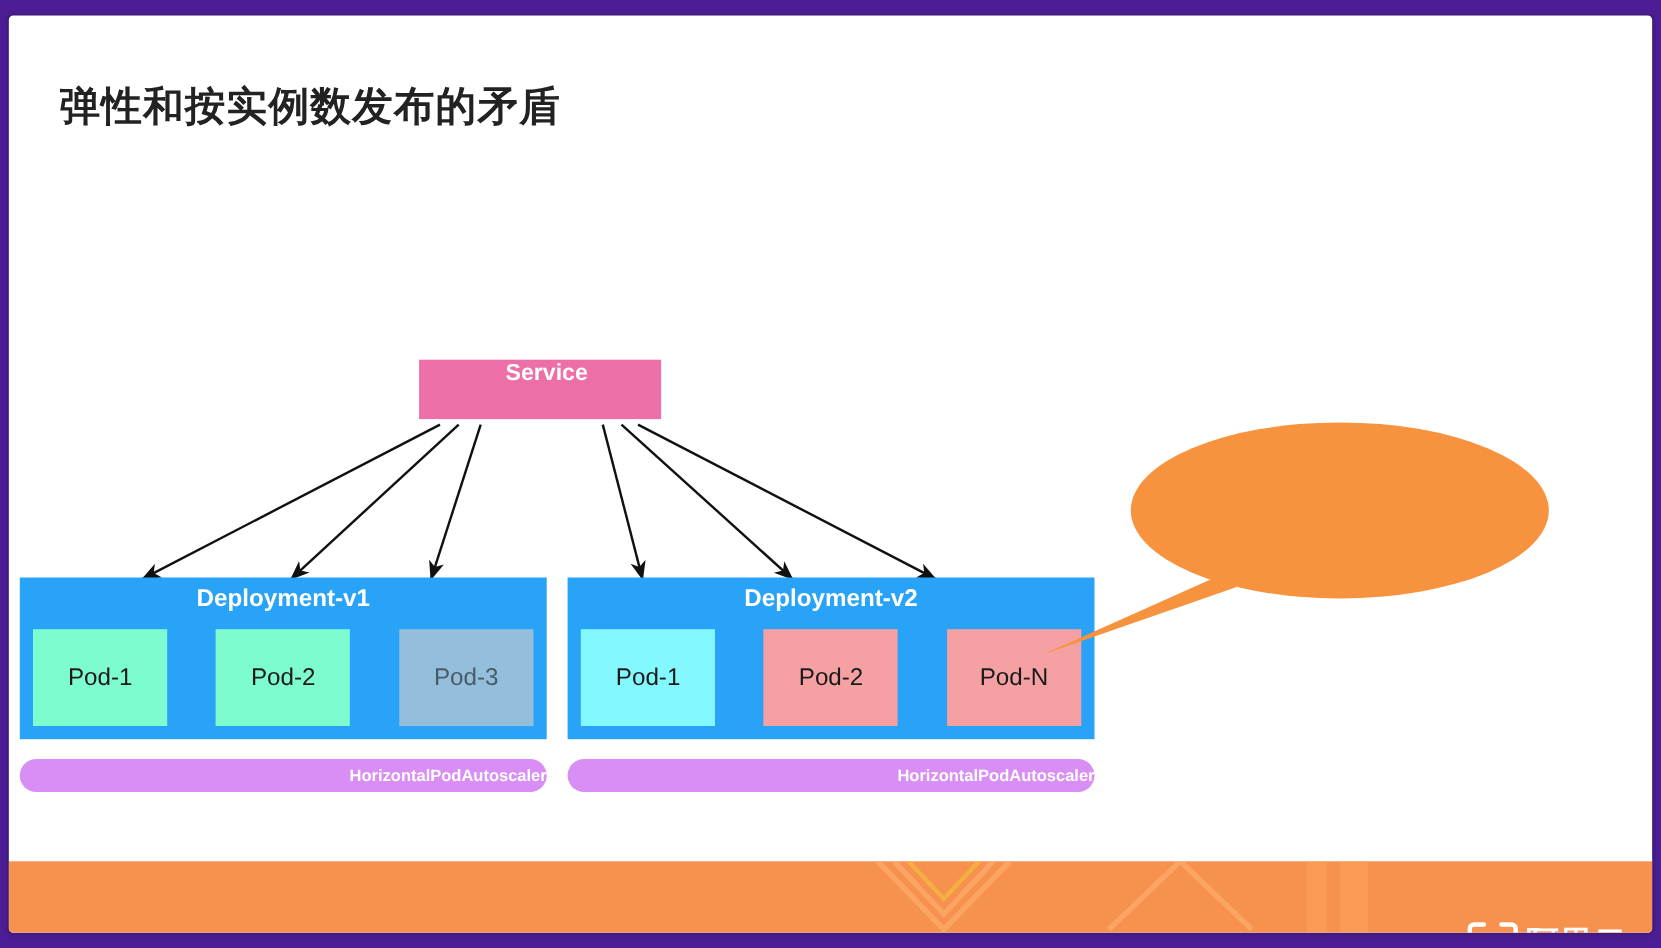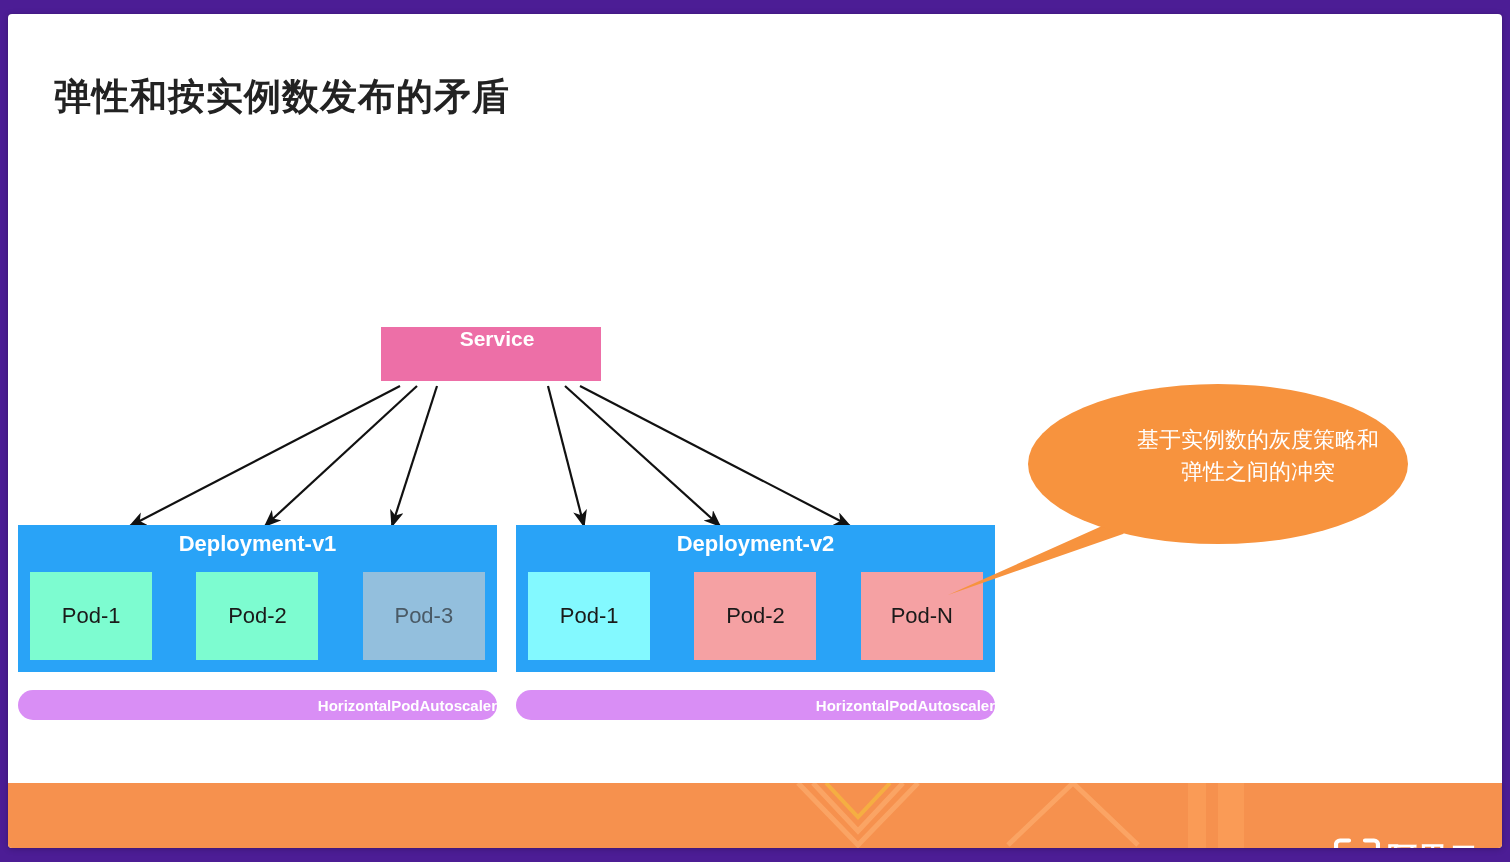--- a/index.html
+++ b/index.html
@@ -255,24 +255,20 @@
 
       <div class="hpa-bar hpa-v2">
         <span class="lbl">HorizontalPodAutoscaler</span>
       </div>
 
       <svg class="callout-svg" viewBox="0 0 510 240">
         <path d="M30,226 L222,140 L250,120 L205,165 Z" fill="#f7933e"></path>
         <ellipse cx="300" cy="95" rx="190" ry="80" fill="#f7933e"></ellipse>
       </svg>
 
-      <div class="callout-text">
-        <span class="line">基于实例数的灰度策略和</span>
-        <span class="line">弹性之间的冲突</span>
-      </div>
     </div>
 
     <div class="bottom-bar">
       <svg class="bottom-pattern" viewBox="0 0 1494 65" preserveAspectRatio="none">
         <g fill="none" stroke="#ffb477" stroke-width="5" opacity="0.55">
           <polyline points="790,0 850,62 910,0"></polyline>
           <polyline points="805,0 850,48 895,0"></polyline>
           <polyline points="1000,62 1065,0 1130,62"></polyline>
         </g>
         <g fill="#ffa860" opacity="0.45">

